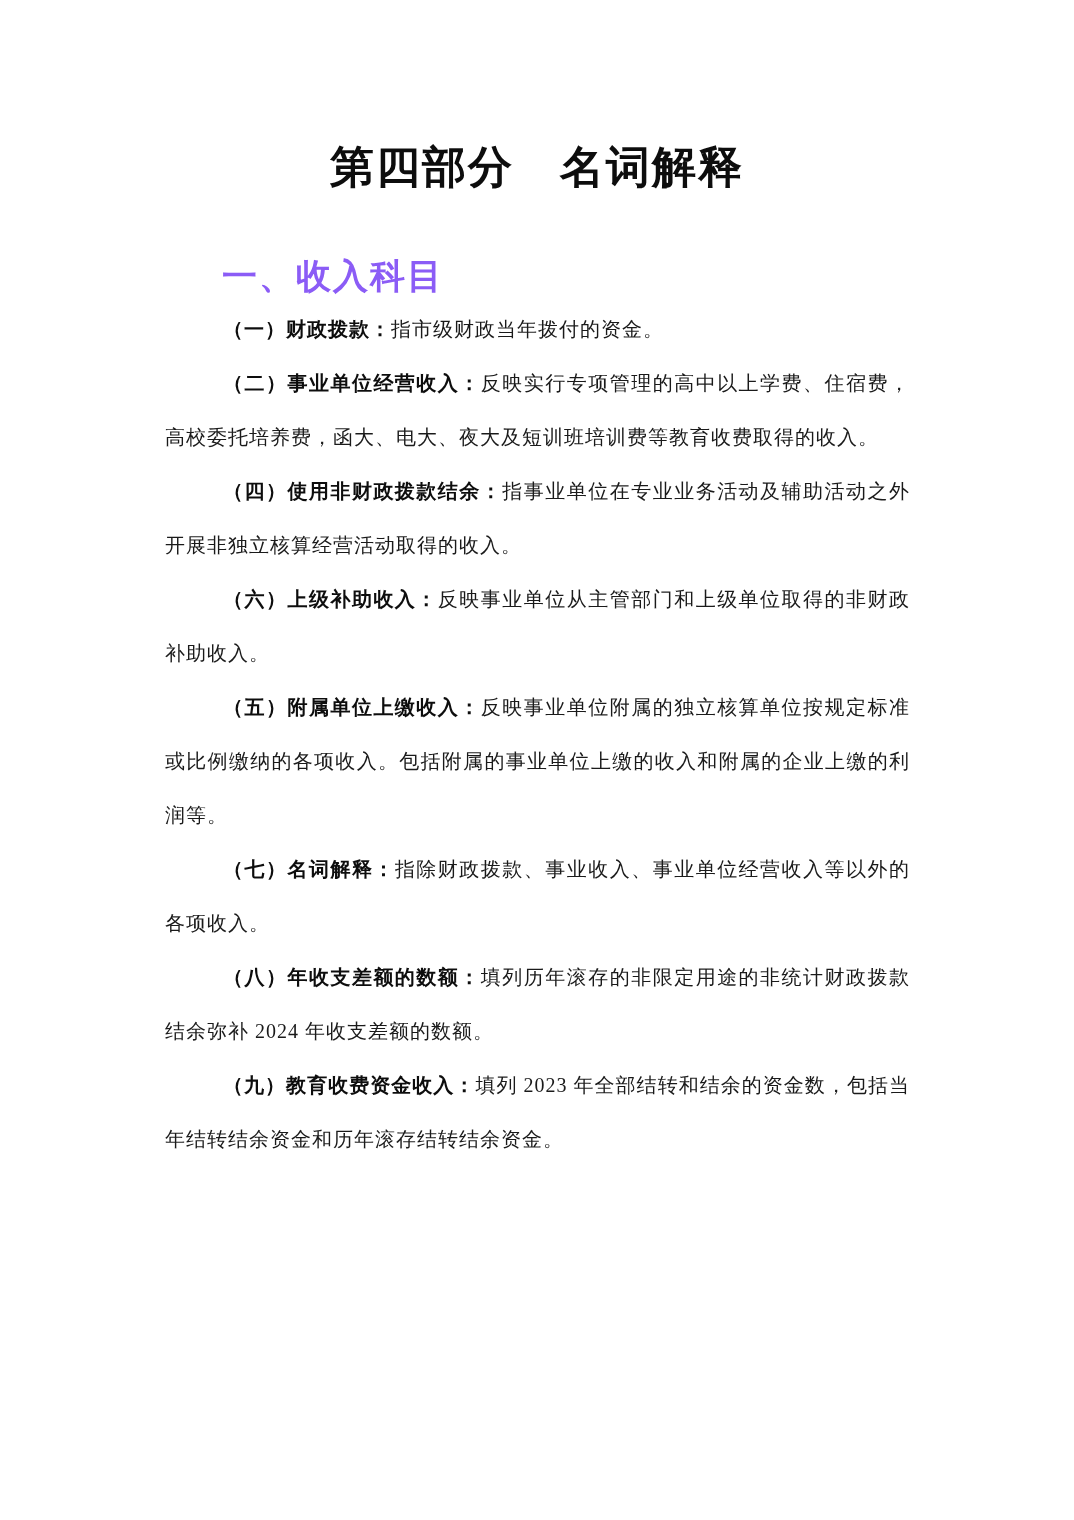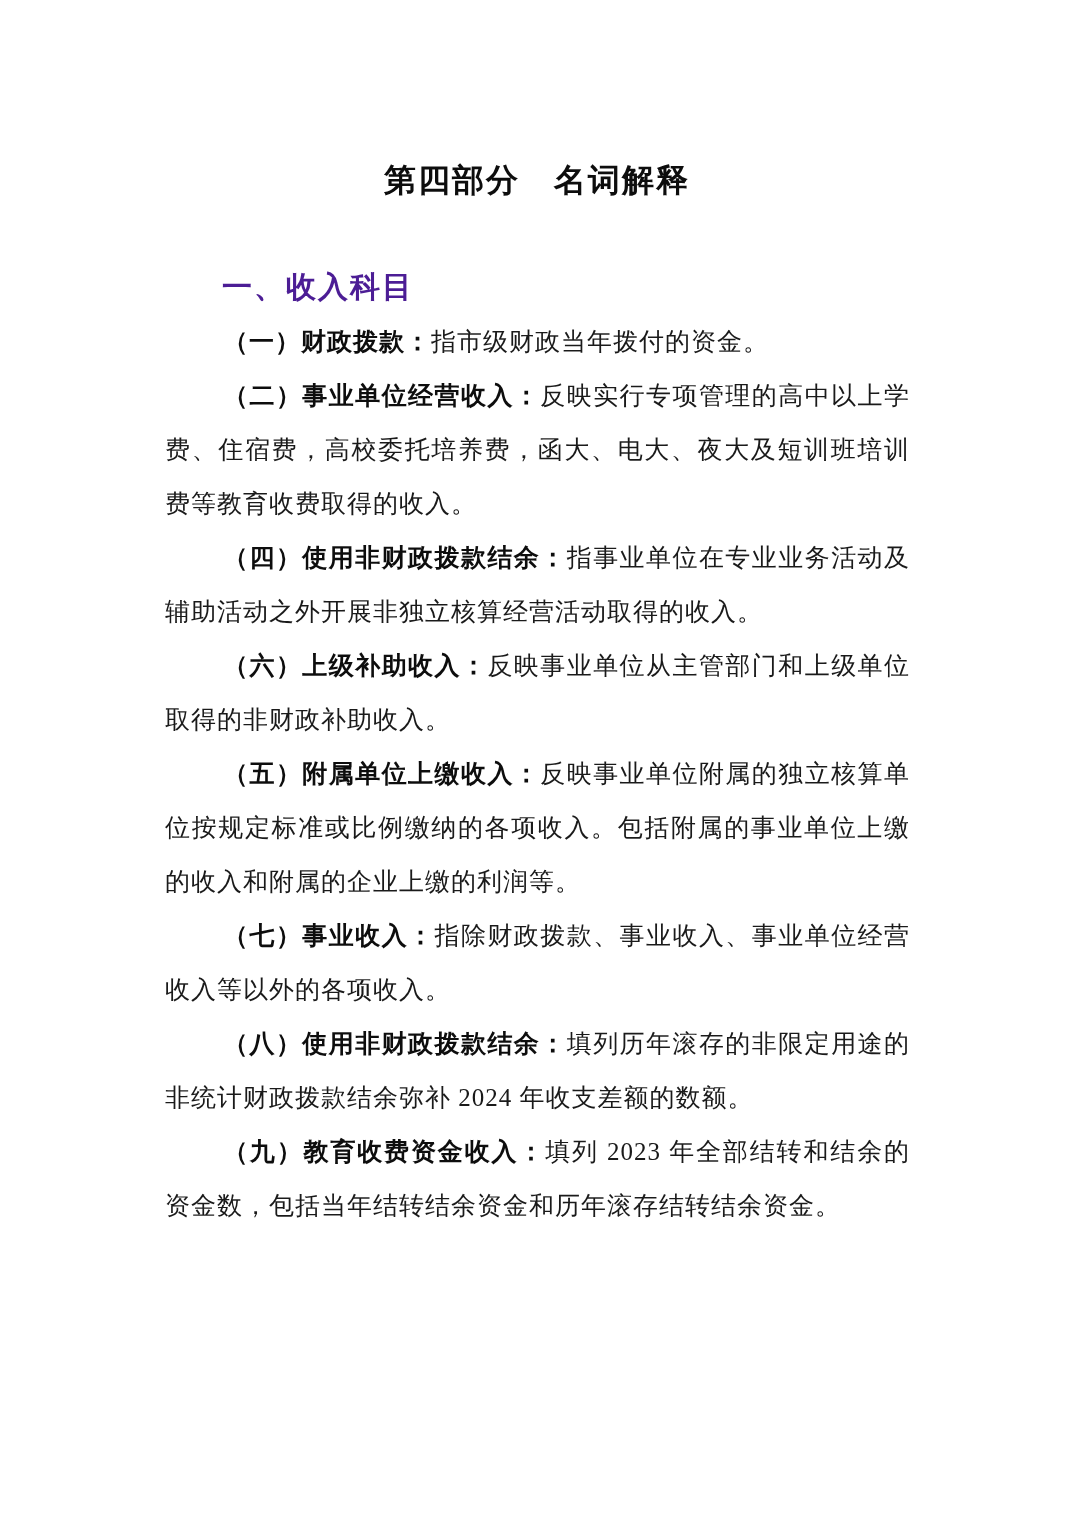--- a/index.html
+++ b/index.html
@@ -11,46 +11,46 @@
     position: relative;
     width: 1074px;
     height: 1520px;
     margin: 0 auto;
     background: #ffffff;
     color: #151515;
     font-family: "Liberation Serif", "DejaVu Serif", serif;
     overflow: hidden;
   }
   .doc-title {
-    margin: 17px;
+    margin: 4px;
     padding-top: 143px;
     text-align: center;
     font-family: Liberation Sans, sans-serif;
     font-weight: 700;
-    font-size: 32px;
+    font-size: 44px;
     line-height: 40px;
     letter-spacing: 2px;
     color: #0d0d0d;
   }
   .section-heading {
     margin: 68px 164px 0 165px;
     text-indent: 57px;
-    font-family: Liberation Mono, monospace;
+    font-family: Liberation Sans, sans-serif;
     font-weight: 700;
-    font-size: 30px;
+    font-size: 35px;
     line-height: 42px;
     letter-spacing: 2px;
-    color: #4c1d95;
+    color: #8b5cf6;
   }
   .definitions {
     margin: 5px 164px 0 165px;
   }
   .definition {
     margin: 0;
-    font-size: 25px;
+    font-size: 20px;
     line-height: 54px;
     text-align: justify;
     text-justify: inter-character;
     text-indent: 58px;
     letter-spacing: 1px;
     color: #1a1a1a;
   }
   .def-label {
     font-weight: 700;
     color: #0d0d0d;
@@ -72,19 +72,19 @@
 
   <p class="definition"><span class="def-label">（二）事业单位经营收入：</span><span class="def-text">反映实行专项管理的高中以上学费、住宿费，高校委托培养费，函大、电大、夜大及短训班培训费等教育收费取得的收入。</span></p>
 
 
   <p class="definition"><span class="def-label">（四）使用非财政拨款结余：</span><span class="def-text">指事业单位在专业业务活动及辅助活动之外开展非独立核算经营活动取得的收入。</span></p>
 
   <p class="definition"><span class="def-label">（六）上级补助收入：</span><span class="def-text">反映事业单位从主管部门和上级单位取得的非财政补助收入。</span></p>
 
   <p class="definition"><span class="def-label">（五）附属单位上缴收入：</span><span class="def-text">反映事业单位附属的独立核算单位按规定标准或比例缴纳的各项收入。包括附属的事业单位上缴的收入和附属的企业上缴的利润等。</span></p>
 
-  <p class="definition"><span class="def-label">（七）事业收入：</span><span class="def-text">指除财政拨款、事业收入、事业单位经营收入等以外的各项收入。</span></p>
+  <p class="definition"><span class="def-label">（七）名词解释：</span><span class="def-text">指除财政拨款、事业收入、事业单位经营收入等以外的各项收入。</span></p>
 
-  <p class="definition"><span class="def-label">（八）使用非财政拨款结余：</span><span class="def-text">填列历年滚存的非限定用途的非统计财政拨款结余弥补 2024 年收支差额的数额。</span></p>
+  <p class="definition"><span class="def-label">（八）年收支差额的数额：</span><span class="def-text">填列历年滚存的非限定用途的非统计财政拨款结余弥补 2024 年收支差额的数额。</span></p>
 
   <p class="definition"><span class="def-label">（九）教育收费资金收入：</span><span class="def-text">填列 2023 年全部结转和结余的资金数，包括当年结转结余资金和历年滚存结转结余资金。</span></p>
 </div>
 </div>
 
 </body></html>

